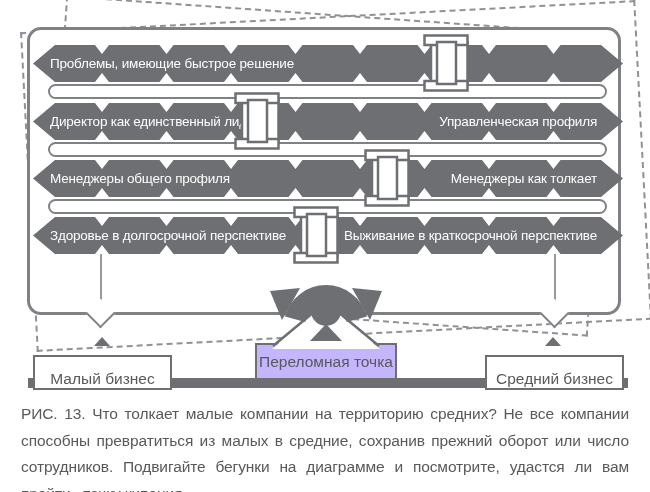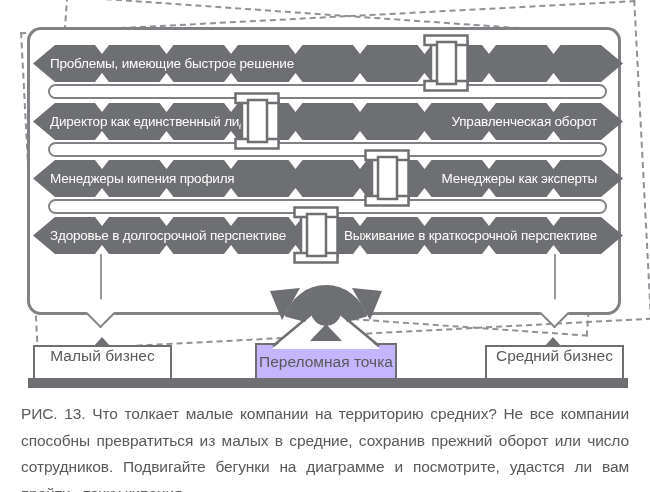--- a/index.html
+++ b/index.html
@@ -31,22 +31,22 @@
        border:2.5px solid #7f8184;border-radius:9px;background:#fff;z-index:2;}
   .handle{position:absolute;top:-11px;width:46px;height:58px;z-index:6;cursor:pointer;}
 
   
   .vline{position:absolute;width:1.5px;background:#97999c;top:224px;height:56px;z-index:1;}
   .notchv{position:absolute;bottom:-12px;width:19px;height:19px;background:#fff;
        border-right:2.5px solid #7f8184;border-bottom:2.5px solid #7f8184;transform:rotate(45deg);z-index:4;}
 
   
   .ground{position:absolute;left:28px;top:378px;width:600px;height:10px;background:#6e6f72;}
-  .bbox{position:absolute;top:345px;height:35px;box-sizing:border-box;border:2.5px solid #6e6f72;background:#fff;
-       display:flex;align-items:flex-start;justify-content:center;color:#58595b;font-size:15.5px;z-index:2;}
+  .bbox{position:absolute;top:355px;height:35px;box-sizing:border-box;border:2.5px solid #6e6f72;background:#fff;
+       display:flex;align-items:flex-end;justify-content:center;color:#58595b;font-size:15.5px;z-index:2;}
   .bbox-tip{position:absolute;top:343px;left:255px;width:142px;height:37px;box-sizing:border-box;
        border:2.5px solid #6e6f72;background:#c4b5fd;display:flex;align-items:flex-end;justify-content:center;
        padding-bottom:7px;color:#58595b;font-size:15.5px;z-index:2;}
   .tri-up{position:absolute;width:0;height:0;border-left:8px solid transparent;border-right:8px solid transparent;
        border-bottom:9px solid #6e6f72;top:337px;z-index:3;}
 
   .gauge{position:absolute;left:250px;top:255px;z-index:5;}
 
   
   .caption{position:absolute;left:21px;top:401px;width:608px;color:#58595b;font-size:15.5px;
@@ -78,40 +78,40 @@
           </g>
         </svg>
       </div>
     </div>
     <div class="track" style="top:54px"></div>
 
     <div class="row" style="top:73px">
       <div class="bar"></div>
       <div class="bar-labels">
         <span>Директор как единственный лидер</span>
-        <span>Управленческая оборот</span>
+        <span>Управленческая профиля</span>
       </div>
       <div class="handle" style="left: calc(38% - 23px);">
         <svg width="46" height="58" viewBox="0 0 46 58">
           <g fill="#fff" stroke="#6e6f72" stroke-width="2.5">
             <rect x="8" y="8" width="36.5" height="42"></rect>
             <rect x="1.5" y="1.5" width="43" height="9.5"></rect>
             <rect x="1.5" y="47" width="43" height="9.5"></rect>
             <rect x="14" y="8" width="19" height="42"></rect>
           </g>
         </svg>
       </div>
     </div>
     <div class="track" style="top:112px"></div>
 
     <div class="row" style="top:130px">
       <div class="bar"></div>
       <div class="bar-labels">
-        <span>Менеджеры кипения профиля</span>
-        <span>Менеджеры как эксперты</span>
+        <span>Менеджеры общего профиля</span>
+        <span>Менеджеры как толкает</span>
       </div>
       <div class="handle" style="left: calc(60% - 23px);">
         <svg width="46" height="58" viewBox="0 0 46 58">
           <g fill="#fff" stroke="#6e6f72" stroke-width="2.5">
             <rect x="8" y="8" width="36.5" height="42"></rect>
             <rect x="1.5" y="1.5" width="43" height="9.5"></rect>
             <rect x="1.5" y="47" width="43" height="9.5"></rect>
             <rect x="14" y="8" width="19" height="42"></rect>
           </g>
         </svg>

